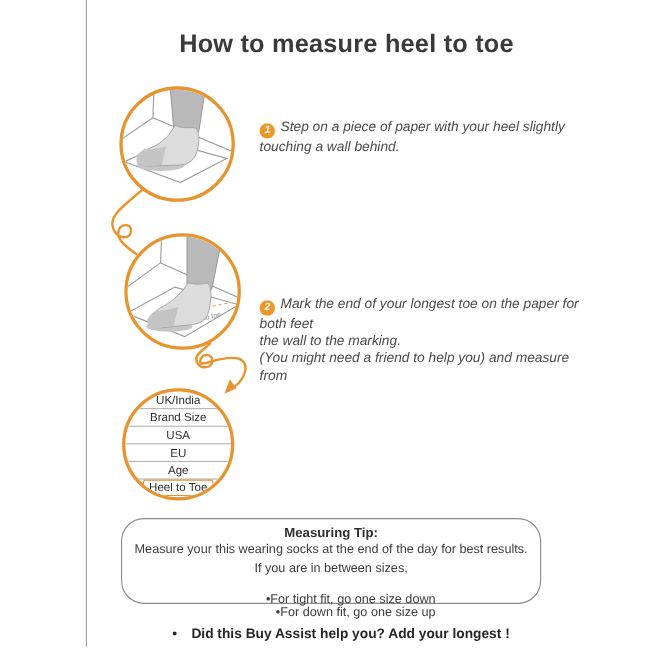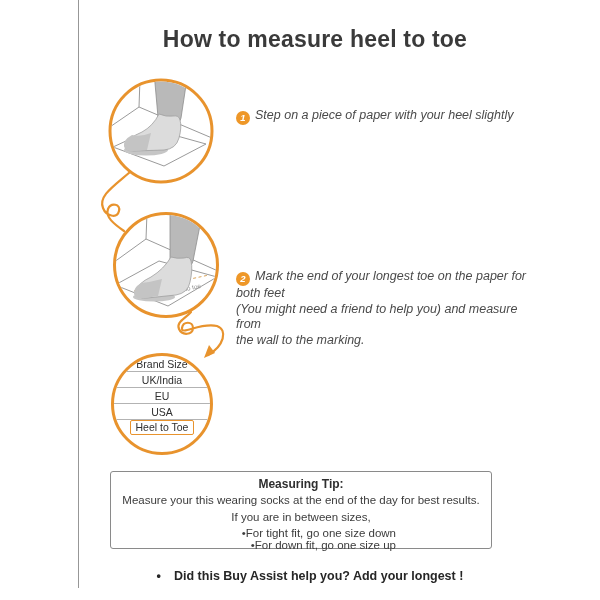--- a/index.html
+++ b/index.html
@@ -33,26 +33,26 @@
   .step1{left:236px;top:108px;width:290px;}
   .step2{left:236px;top:241px;width:305px;margin-top:28px;}
   .step3{left:236px;top:383px;width:290px;}
   .badge{
     display:inline-block;width:14px;height:14px;border-radius:50%;background:#ee9728;
     color:#fff;font-size:9.5px;font-weight:700;text-align:center;line-height:14px;
     margin-right:5px;vertical-align:-2px;
   }
   .tipbox{
     position:absolute;left:110px;top:471px;width:382px;height:78px;box-sizing:border-box;
-    border:1px solid #8a8a8a;border-radius:3px;background:#fff;text-align:center;
+    border:1px solid #8a8a8a;border-radius:21px;background:#fff;text-align:center;
     font-size:11.5px;color:#3c3c3c;padding-top:5px;
   }
   .tip-title{font-size:12px;font-weight:700;color:#2f2f2f;margin-bottom:3px;}
   .tip-line1{margin-bottom:5px;}
-  .tip-line2{margin-bottom:4px;}
+  .tip-line2{margin-bottom:16px;}
   .tip-bullet{width:190px;margin:0 auto;text-align:right;padding-left:6px;box-sizing:border-box;}
   .tip-bullet .b{display:inline-block;width:16px;color:#3c3c3c;}
   .footer{
     position:absolute;left:10px;top:569px;width:600px;text-align:center;
     font-size:12.5px;font-weight:700;color:#262626;
   }
   .footer .fb{margin-right:13px;}
 </style>
 </head>
 <body>
@@ -101,43 +101,45 @@
       <line x1="24" y1="82" x2="99" y2="66" stroke="#d8a45c" stroke-width="1" stroke-dasharray="3,2.5"></line>
       <text x="76" y="82" transform="rotate(-12 76 82)" text-anchor="middle" font-size="6.5" fill="#8f8f8f" font-family="Liberation Sans, sans-serif">Heel to toe</text>
       <ellipse cx="44" cy="88" rx="21" ry="4.5" fill="#c6c6c6"></ellipse>
       <path d="M60 -4 L94 -4 L83 52 Q82 57 76 58 L64 58 Q59 56 60 51 Z" fill="#b9b9b9" stroke="#8d8d8d" stroke-width="0.8"></path>
       <path d="M61 48 Q54 60 41 68 Q28 74 26 82 Q26 90 37 89 L66 86 Q78 84 80 73 Q83 60 81 52 Q80 47 74 49 Q67 50 61 48 Z" fill="#dcdcdc" stroke="#a0a0a0" stroke-width="0.8"></path>
       <path d="M31 74 Q23 79 24 85 Q25 90 35 89 L48 87 L52 70 Q41 73 31 74 Z" fill="#c4c4c4"></path>
     </g>
   </svg>
 
   <div class="chart-circle">
+    <div class="chart-row">UK/India</div>
     <div class="chart-row">Brand Size</div>
-    <div class="chart-row">UK/India</div>
+    <div class="chart-row">USA</div>
     <div class="chart-row">EU</div>
-    <div class="chart-row">USA</div>
+    <div class="chart-row">Age</div>
     <div class="chart-row last"><span class="heel-box">Heel to Toe</span></div>
   </div>
 
   <svg class="connectors" width="600" height="600" viewBox="0 0 600 600">
     <g stroke="#e8932d" stroke-width="2.2" fill="none" stroke-linecap="round">
       <path d="M130 172 C114 186, 98 196, 103 208 C106 216, 117 219, 119 211 C121 204, 111 202, 108 209 C105 217, 114 224, 124 231"></path>
       <path d="M191 312 C185 319, 176 322, 179 329 C182 336, 193 335, 193 328 C193 321, 183 321, 182 328 C181 336, 200 322, 217 326 C228 330, 224 346, 208 355"></path>
     </g>
     <polygon points="204,358 215,353 209,345" fill="#e8932d"></polygon>
   </svg>
 
   <div class="step step1">
     <div class="line"><span class="badge">1</span><span>Step on a piece of paper with your heel slightly</span></div>
+    <div class="line">touching a wall behind.</div>
   </div>
 
   <div class="step step2">
     <div class="line"><span class="badge">2</span><span>Mark the end of your longest toe on the paper for both feet</span></div>
+    <div class="line">the wall to the marking.</div>
     <div class="line">(You might need a friend to help you) and measure from</div>
-    <div class="line">the wall to the marking.</div>
   </div>
 
   <div class="step step3">
   </div>
 
   <div class="tipbox">
     <div class="tip-title">Measuring Tip:</div>
     <div class="tip-line1">Measure your this wearing socks at the end of the day for best results.</div>
     <div class="tip-line2">If you are in between sizes,</div>
     <div class="tip-bullet"><span class="b">•</span><span>For tight fit, go one size down</span></div>

